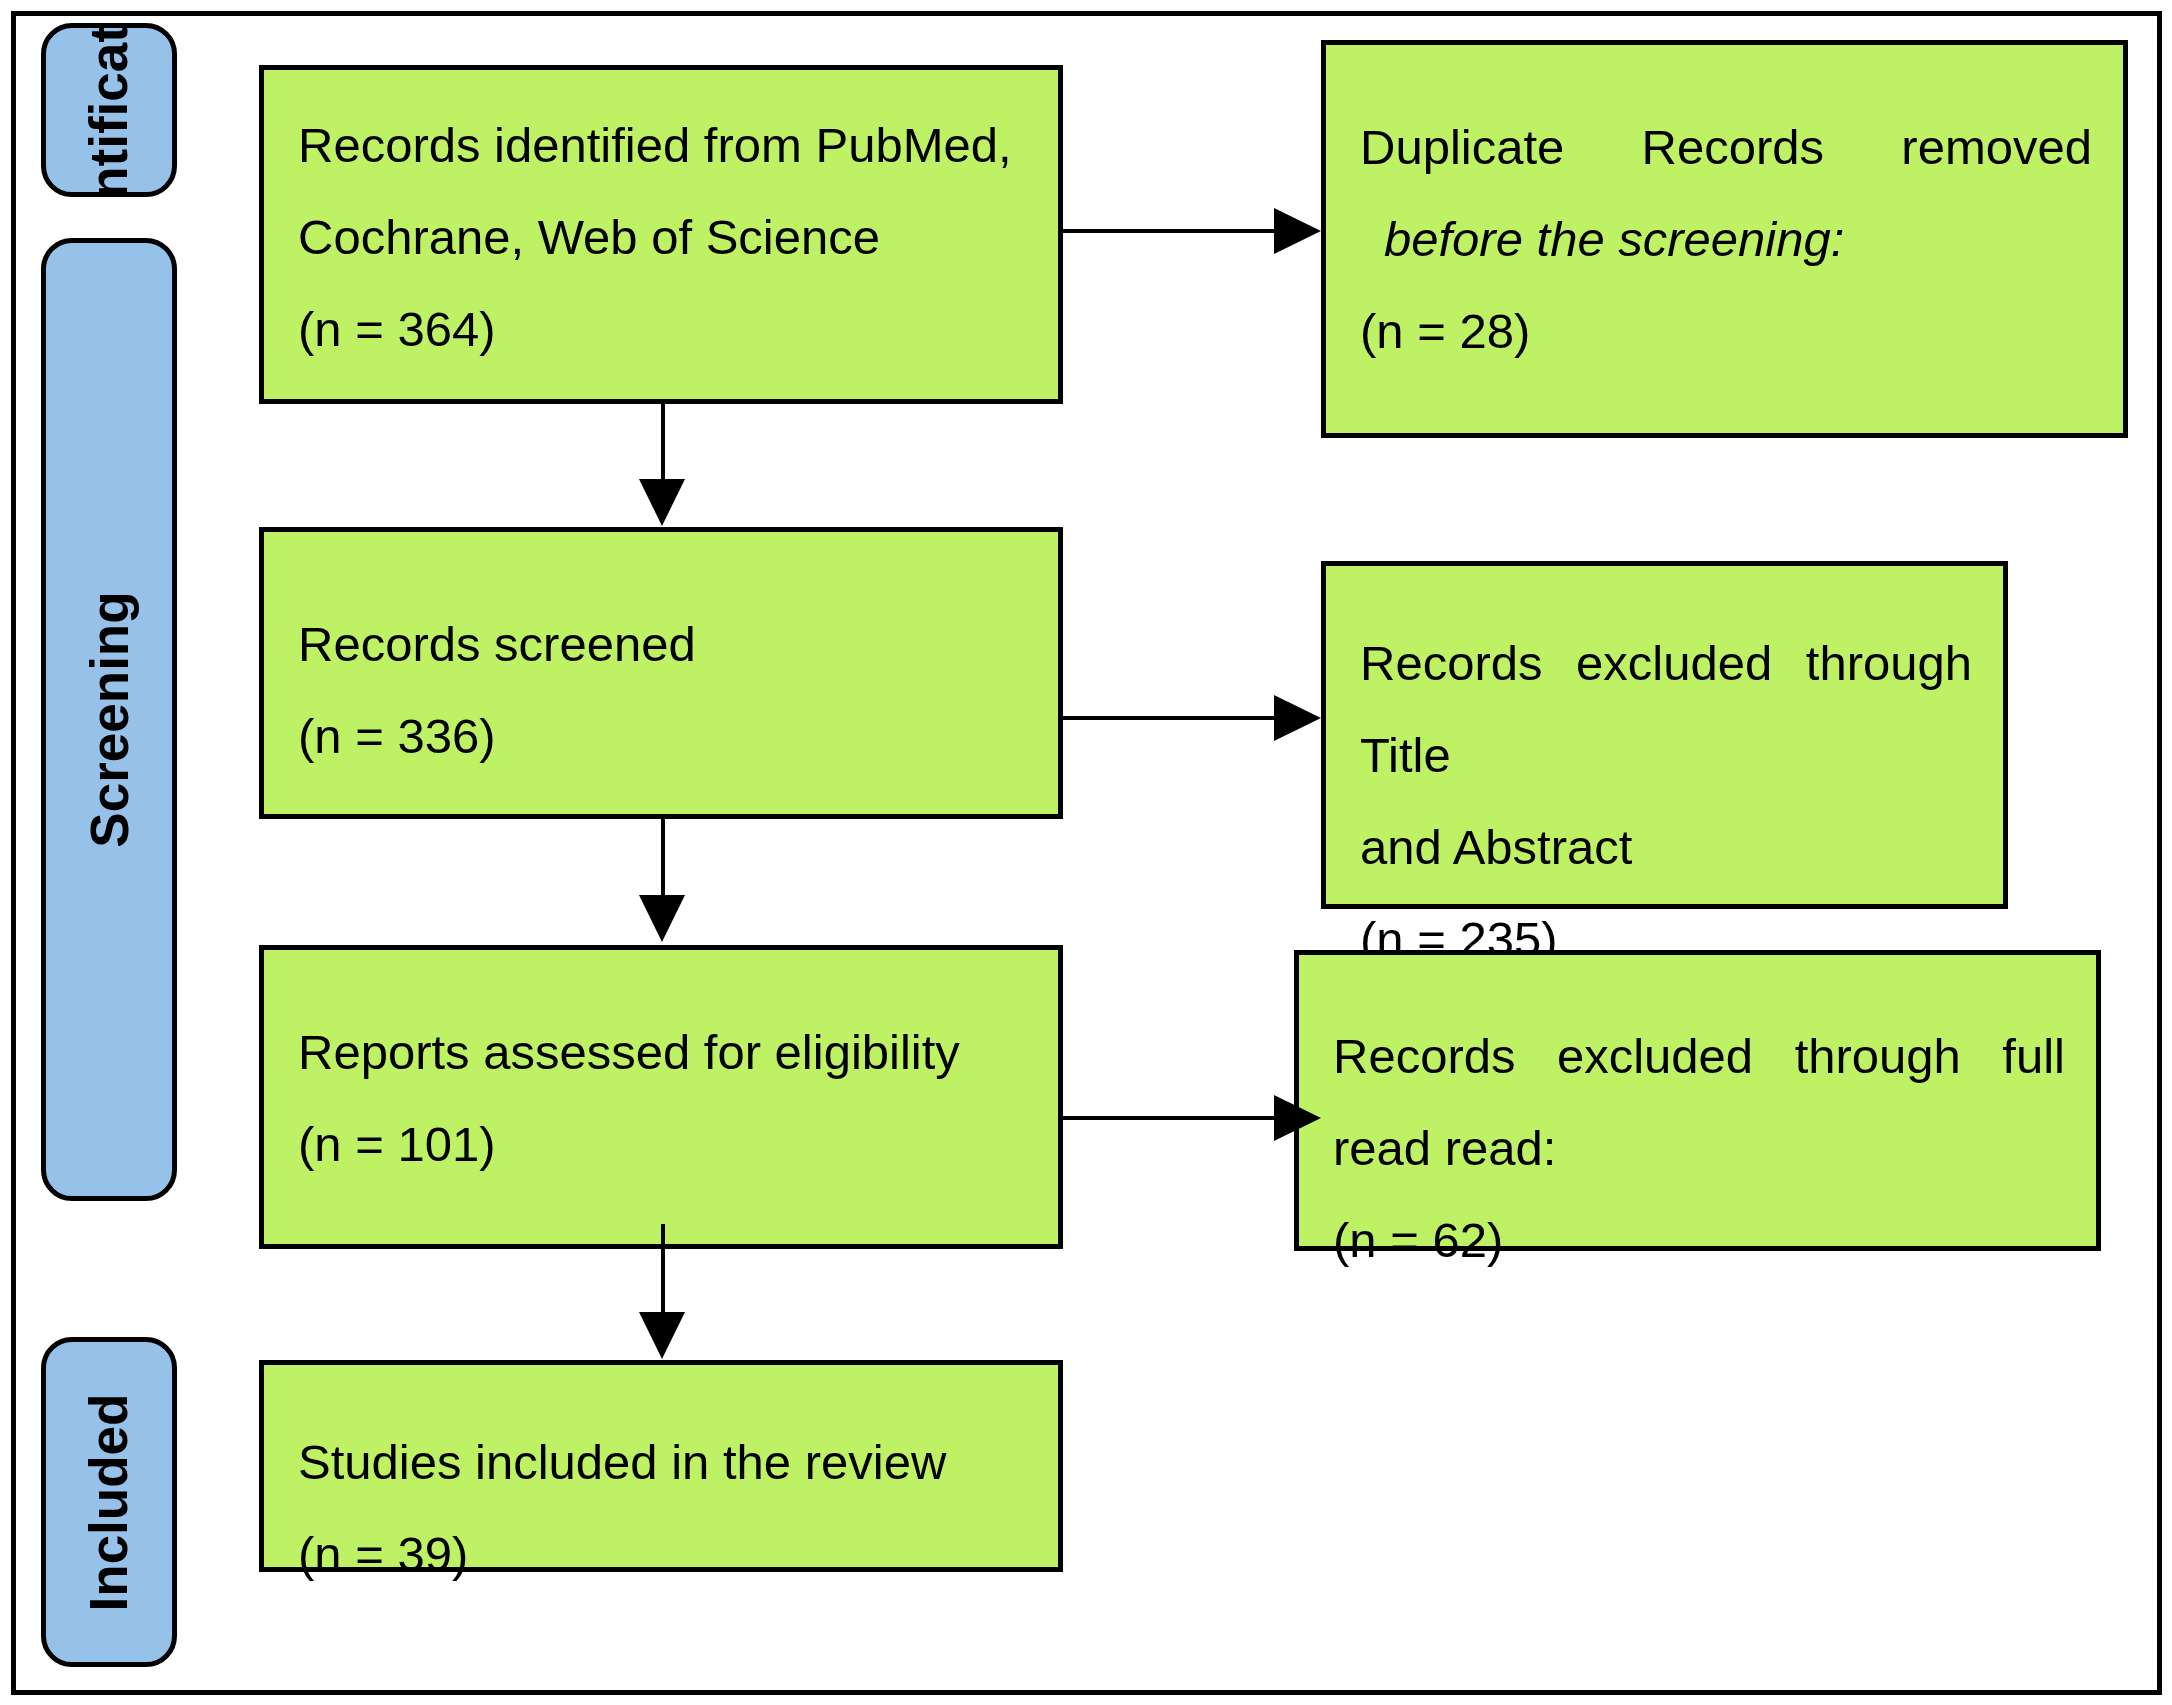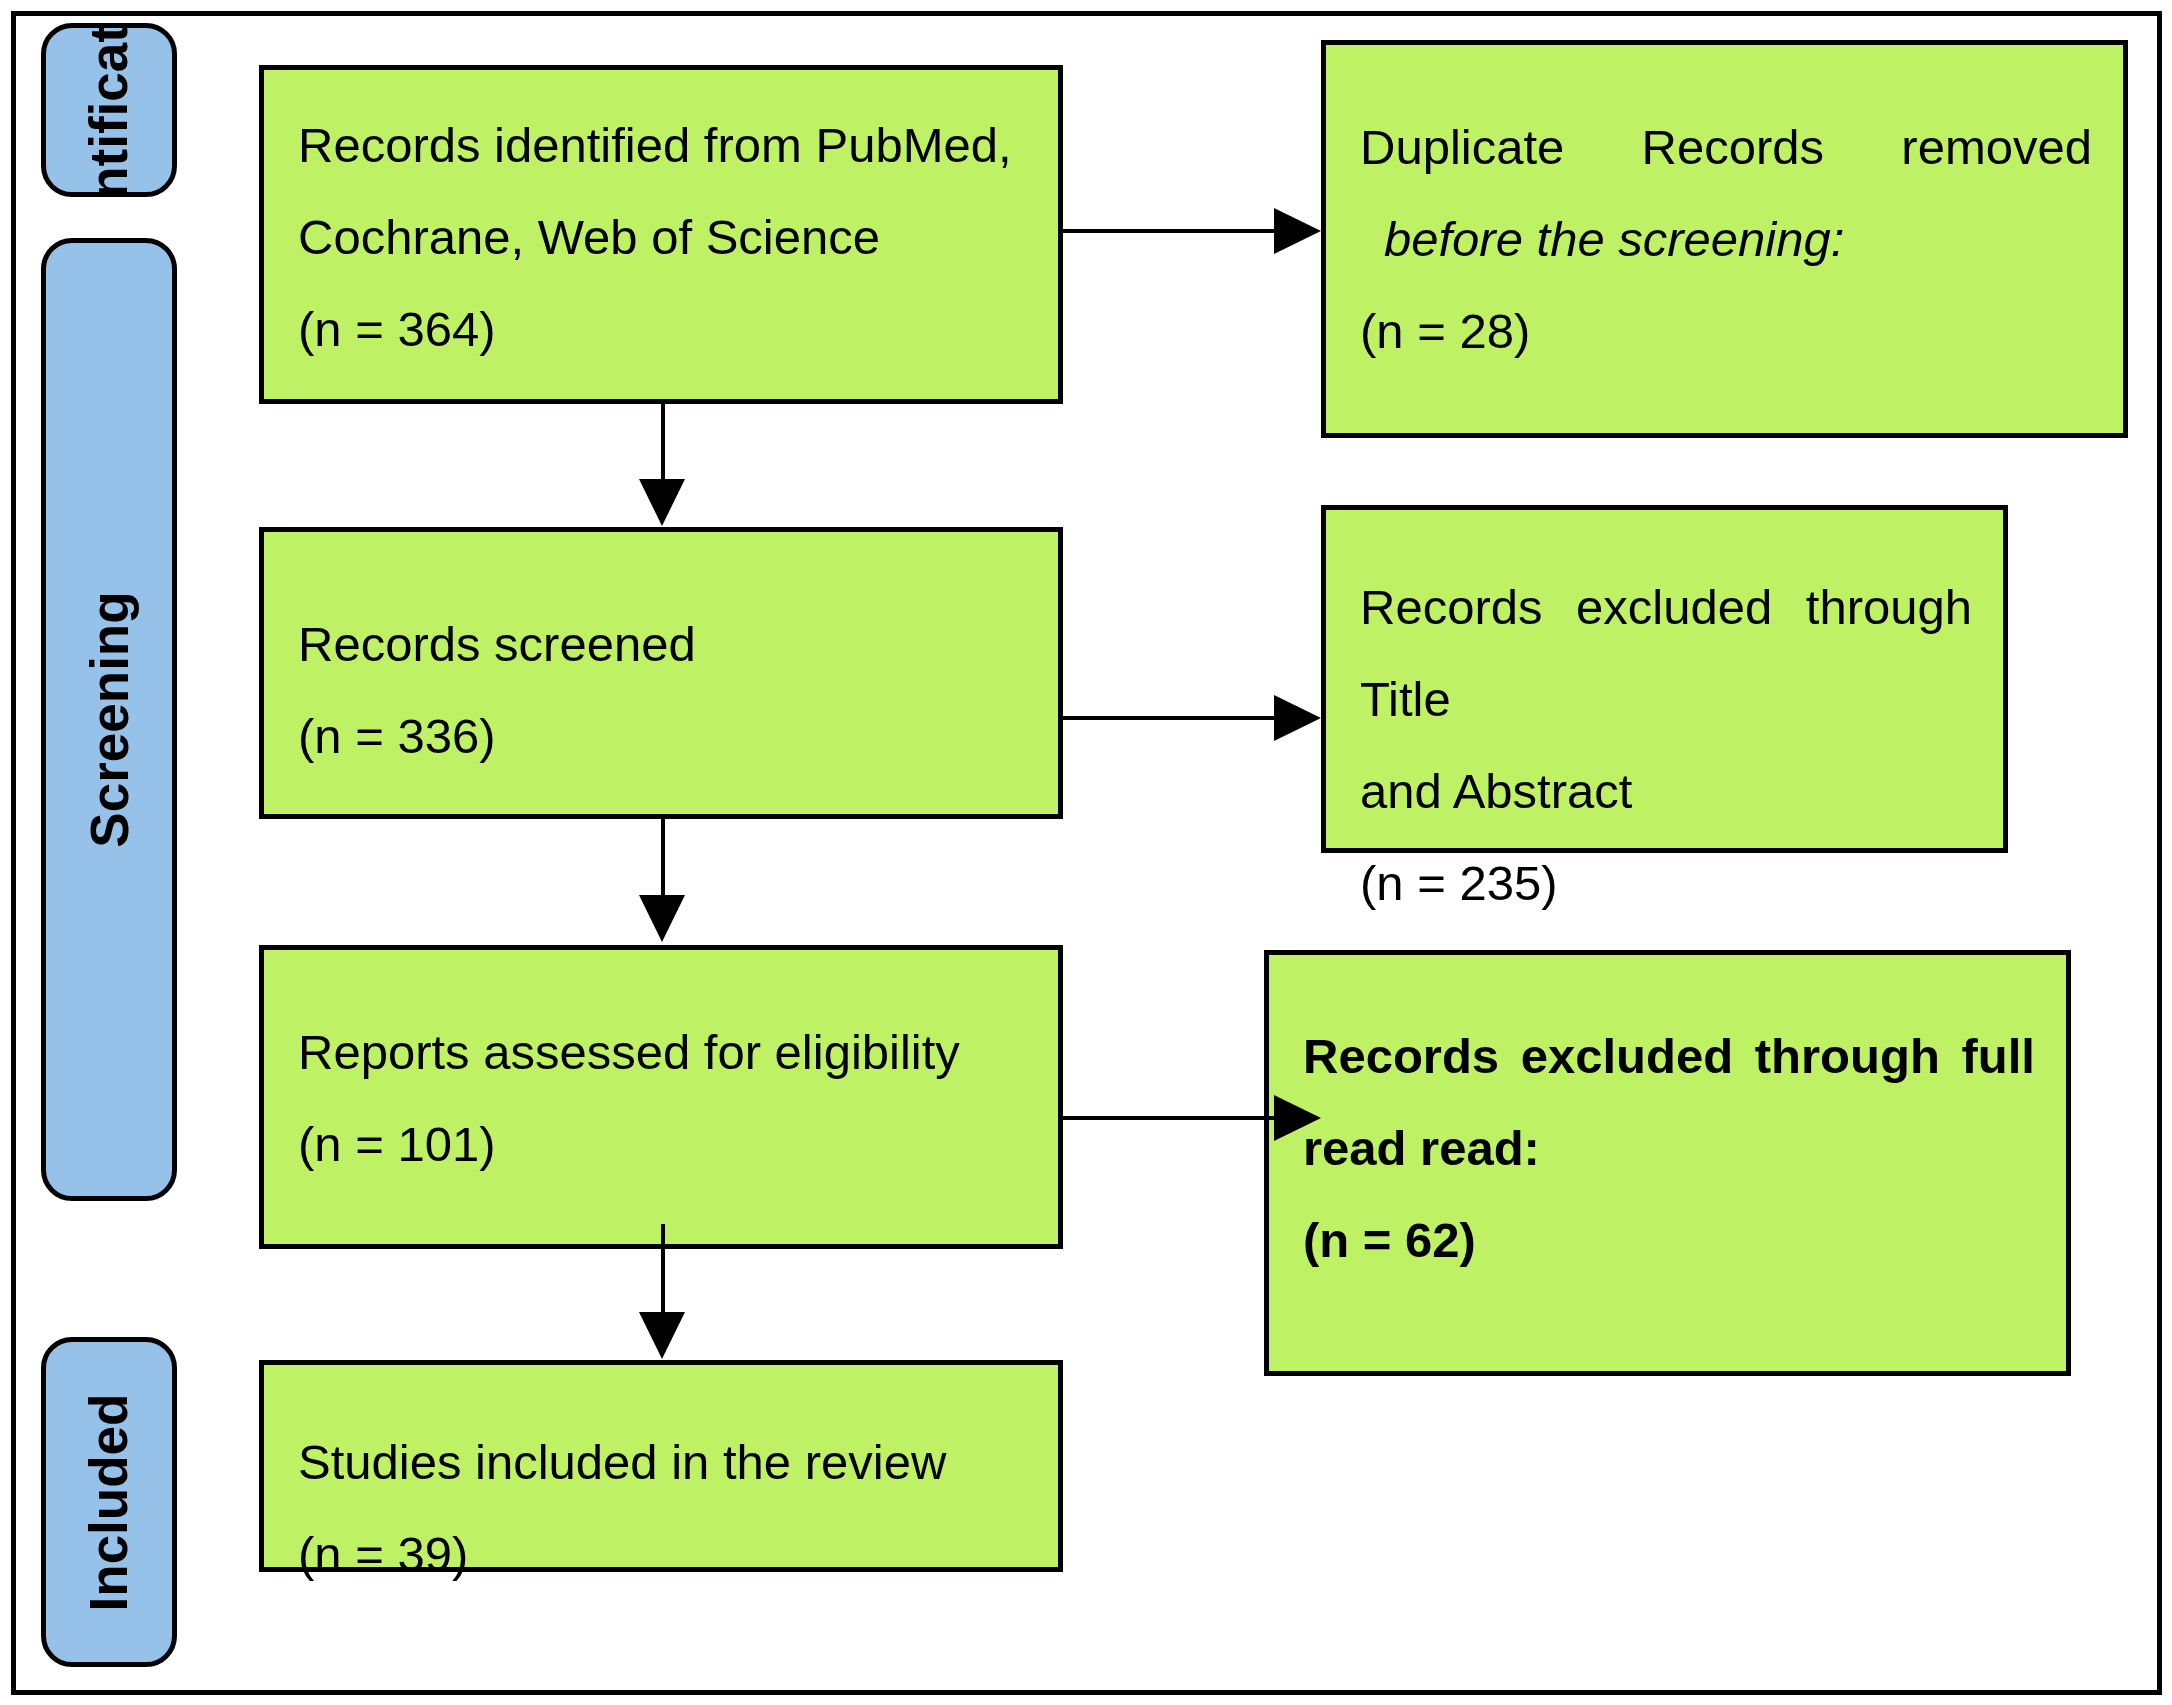--- a/index.html
+++ b/index.html
@@ -82,24 +82,24 @@
   #box-eligibility{ left:259px; top:945px; width:804px; height:304px;padding-left:48px; }
   #box-eligibility .box-text{ top:56px; }
 
   #box-included   { left:259px; top:1360px; width:804px; height:212px; }
   #box-included .box-text{ top:51px; }
 
   
   #box-duplicates { left:1321px; top:40px;   width:807px; height:398px; }
   #box-duplicates .box-text{ top:56px; }
 
-  #box-excluded-title { left:1321px; top:505px; width:687px; height:348px; }
+  #box-excluded-title { left:1321px; top:561px; width:687px; height:348px; }
   #box-excluded-title .box-text{ top:51px; }
 
-  #box-excluded-full  { left:1264px; top:950px; width:807px; height:426px;font-weight:bold; }
+  #box-excluded-full  { left:1294px; top:950px; width:807px; height:301px; }
   #box-excluded-full .box-text{ top:55px; }
 
   
   .v-line{
     position:absolute;
     width:3.6px;
     background:#000000;
   }
   .v-arrowhead{
     position:absolute;

